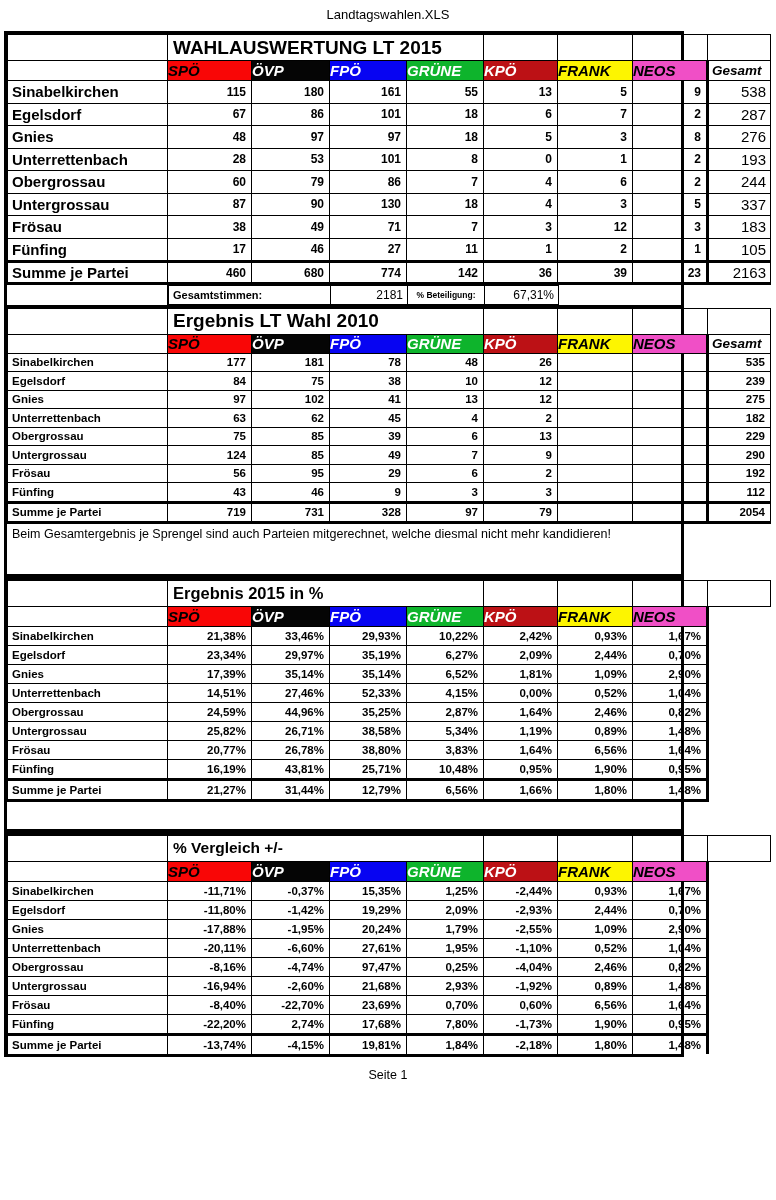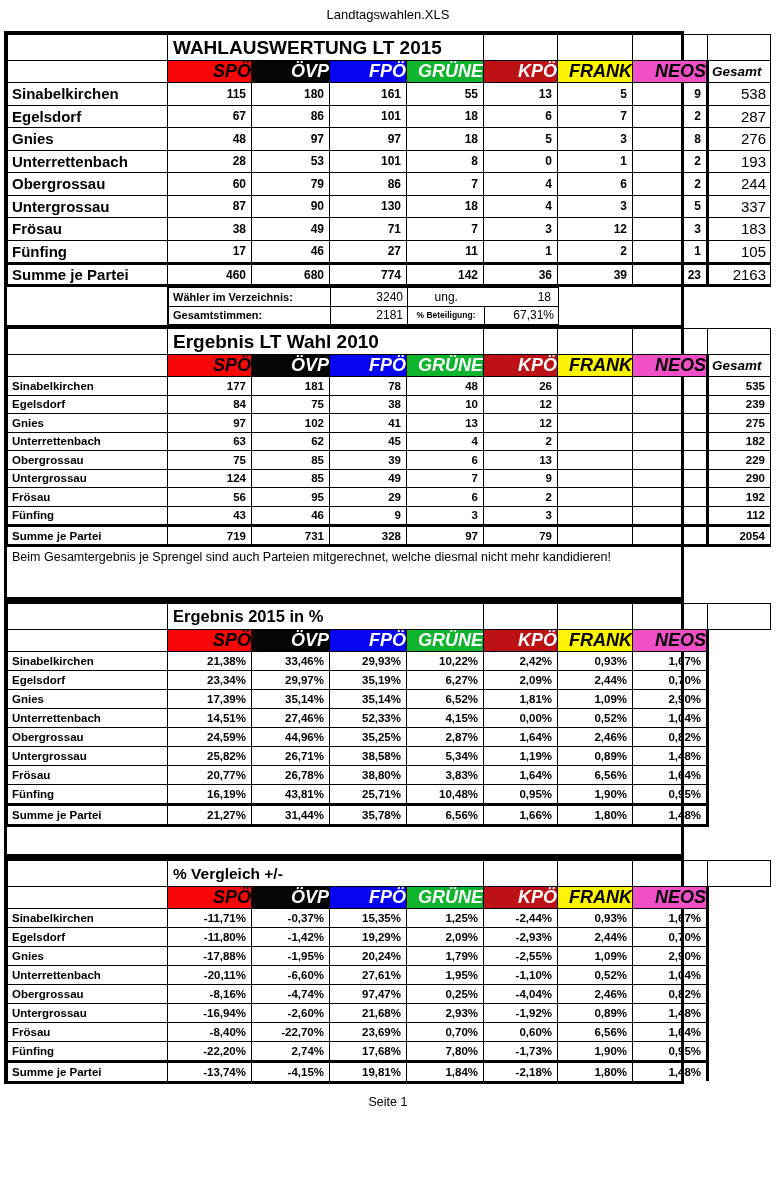--- a/index.html
+++ b/index.html
@@ -9,21 +9,21 @@
   .block{margin-left:4px;width:680px;border:3px solid #000;box-sizing:border-box;}
   table.grid{border-collapse:collapse;table-layout:fixed;width:100%;}
   table.grid td{border:1.5px solid #000;white-space:nowrap;overflow:hidden;padding:0;}
   
   .title-row td{height:25px;}
   .title-cell{font-weight:700;font-size:19px;padding-left:5px !important;text-align:left;}
   .t3 .title-cell{font-size:16.5px;}
   .t4 .title-cell{font-size:15.5px;}
   
   tr.hdr td{height:19px;}
-  .party-cell{font-style:italic;font-weight:700;font-size:18px;text-align:right;}
+  .party-cell{font-style:italic;font-weight:700;font-size:15px;text-align:left;}
   .gesamt-hdr{font-style:italic;font-weight:700;font-size:13.5px;text-align:left;padding-left:3px !important;}
   
   .t1 tr.data td{height:21.5px;}
   .t1 tr.summe td{height:19px;}
   .l1{font-weight:700;font-size:15px;text-align:left;padding-left:4px !important;}
   .n1{font-weight:700;font-size:12px;text-align:right;padding-right:5px !important;}
   .g1{font-weight:400;font-size:15px;text-align:right;padding-right:4px !important;}
   .s-big{font-size:12px;margin-top:8px;}
   
   .t2 tr.hdr td{height:18px;}
@@ -210,26 +210,20 @@
       <div class="stats-left"></div>
       <table class="stats-t">
         <colgroup>
             <col style="width:162px">
             <col style="width:77px">
             <col style="width:77px">
             <col style="width:74px">
           </colgroup>
         <tbody>
           <tr>
-            <td class="s-lab">Wähler im Verzeichnis:</td>
-            <td class="s-val">3240</td>
-            <td class="s-ung">ung.</td>
-            <td class="s-18">18</td>
-          </tr>
-          <tr>
             <td class="s-lab">Gesamtstimmen:</td>
             <td class="s-val">2181</td>
             <td class="s-bet">% Beteiligung:</td>
             <td class="s-val">67,31%</td>
           </tr>
         </tbody>
       </table>
       <div class="stats-right"></div>
     </div>
 
@@ -492,21 +486,21 @@
             <td class="n2">10,48%</td>
             <td class="n2">0,95%</td>
             <td class="n2">1,90%</td>
             <td class="n2">0,95%</td>
             <td class="bc"></td>
           </tr>
           <tr class="summe">
             <td class="l2">Summe je Partei</td>
             <td class="n2">21,27%</td>
             <td class="n2">31,44%</td>
-            <td class="n2">35,78%</td>
+            <td class="n2">12,79%</td>
             <td class="n2">6,56%</td>
             <td class="n2">1,66%</td>
             <td class="n2">1,80%</td>
             <td class="n2">1,48%</td>
             <td class="bc"></td>
           </tr>
         </tbody>
     </table>
     <div class="filler"></div>
   </div>

